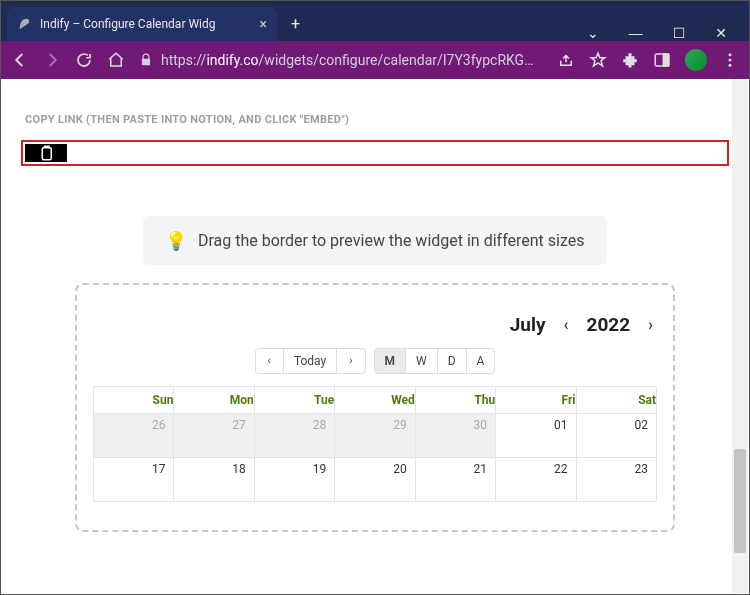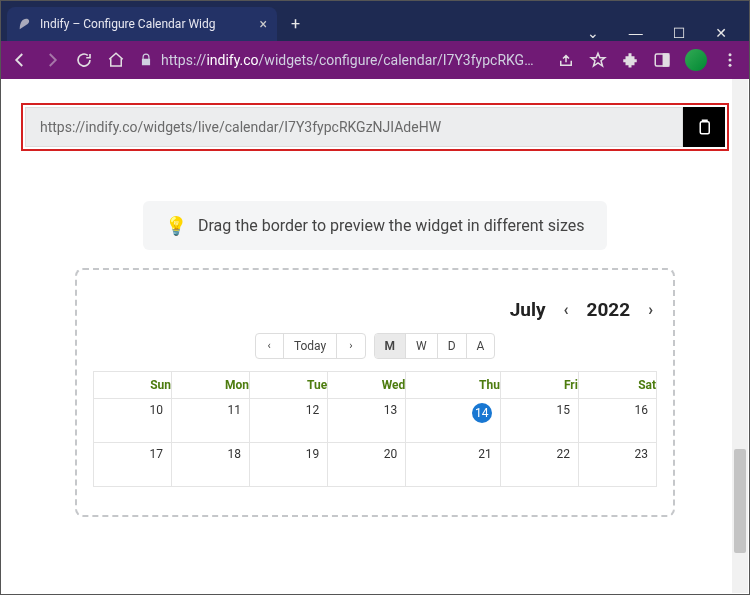--- a/index.html
+++ b/index.html
@@ -100,22 +100,22 @@
     </svg>
   <div class="avatar"></div>
   <svg class="nav-ico" viewBox="0 0 24 24" fill="currentColor">
       <circle cx="12" cy="5" r="2"></circle>
       <circle cx="12" cy="12" r="2"></circle>
       <circle cx="12" cy="19" r="2"></circle>
     </svg>
 </div>
 
 <div class="content">
+  <div class="label">COPY LINK (THEN PASTE INTO NOTION, AND CLICK "EMBED")</div>
   <div class="linkrow">
-    <div class="linkbox">https://indify.co/widgets/live/calendar/I7Y3fypcRKGzNJIAdeHW</div>
     <div class="copybtn">
       <svg viewBox="0 0 24 24" fill="none" stroke-width="2">
           <rect x="7" y="5" width="12" height="16" rx="2"></rect>
           <path d="M10 5V3h6v2"></path>
         </svg>
     </div>
   </div>
 
   <div class="hint">
     <span class="bulb">💡</span>
@@ -149,27 +149,27 @@
             <th>Mon</th>
             <th>Tue</th>
             <th>Wed</th>
             <th>Thu</th>
             <th>Fri</th>
             <th>Sat</th>
           </tr>
         </thead>
       <tbody id="calbody">
           <tr>
-            <td>10</td>
-            <td>11</td>
-            <td>12</td>
-            <td>13</td>
-            <td class="today"><span>14</span></td>
-            <td>15</td>
-            <td>16</td>
+            <td class="muted">26</td>
+            <td class="muted">27</td>
+            <td class="muted">28</td>
+            <td class="muted">29</td>
+            <td class="muted">30</td>
+            <td>01</td>
+            <td>02</td>
           </tr>
           <tr>
             <td>17</td>
             <td>18</td>
             <td>19</td>
             <td>20</td>
             <td>21</td>
             <td>22</td>
             <td>23</td>
           </tr>

